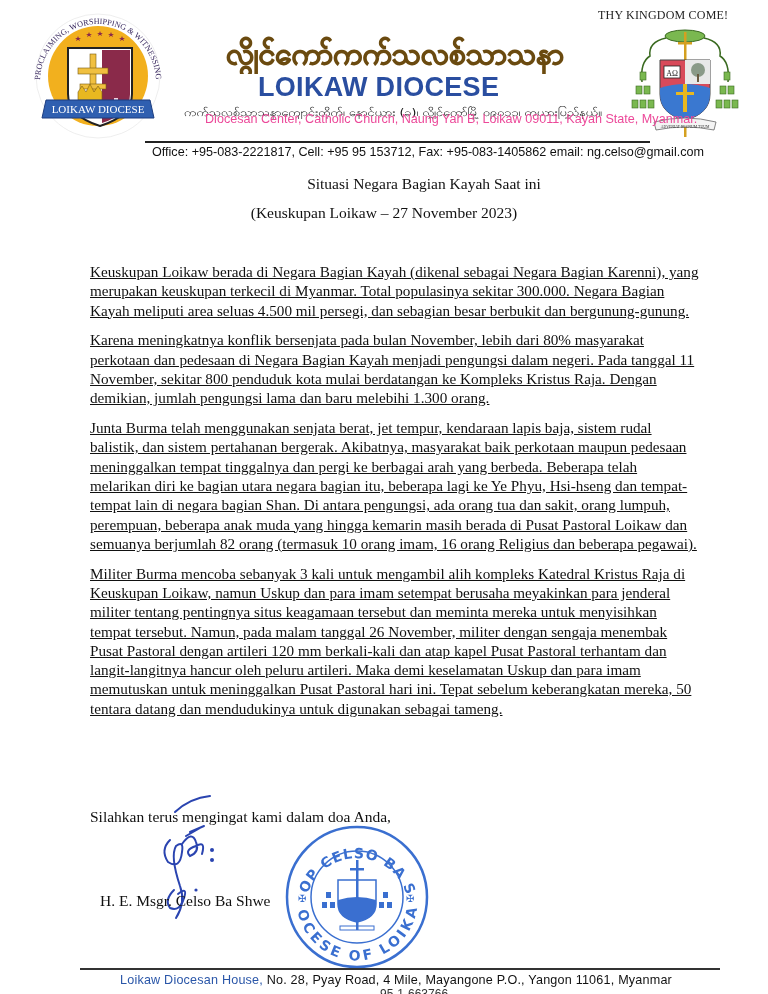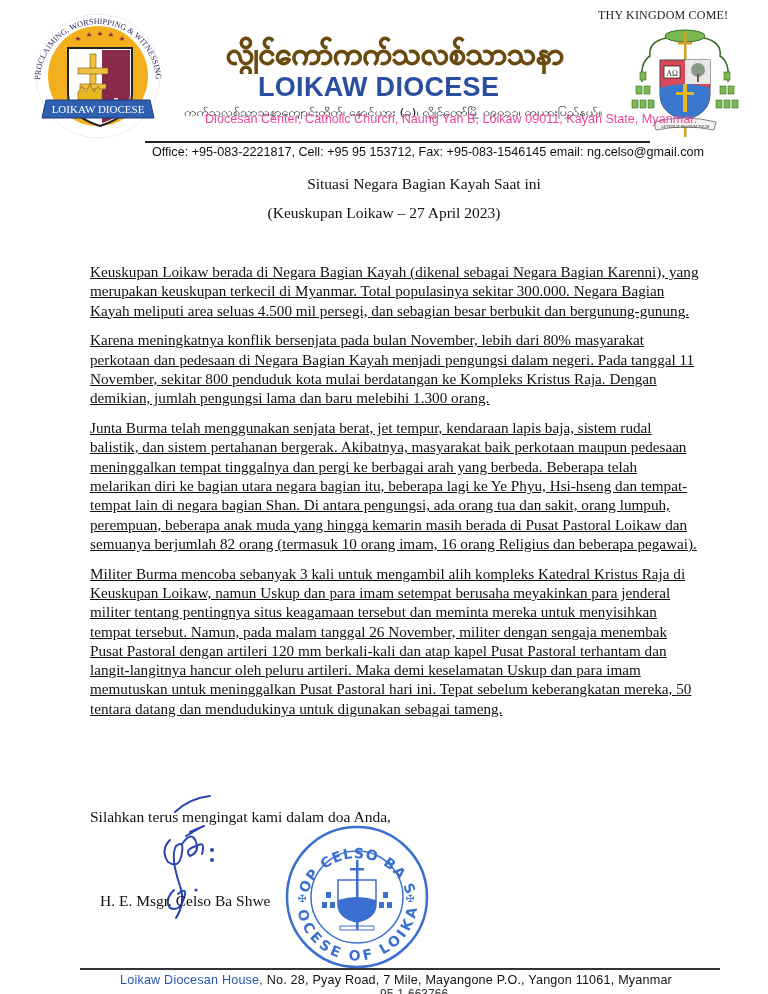--- a/index.html
+++ b/index.html
@@ -113,24 +113,24 @@
 </svg>
 
 <div class="diocese-title">LOIKAW DIOCESE</div>
 
 <svg class="myanmar-addr" viewBox="0 0 420 14" preserveAspectRatio="none">
   <text x="0" y="11" font-family="DejaVu Sans, sans-serif" font-size="10.5" fill="#111" textLength="418" lengthAdjust="spacingAndGlyphs">ကက်သလစ်သာသနာကျောင်းတိုက်၊ နောင်ယား (ခ)၊ လွိုင်ကော်မြို့ ၀၉၀၁၁၊ ကယားပြည်နယ်။</text>
 </svg>
 
 <div class="addr-en">Diocesan Center, Catholic Church, Naung Yah B, Loikaw 09011, Kayah State, Myanmar.</div>
 <div class="hdr-rule"></div>
-<div class="contact">Office: +95-083-2221817, Cell: +95 95 153712, Fax: +95-083-1546145   email: ng.celso@gmail.com</div>
+<div class="contact">Office: +95-083-2221817, Cell: +95 95 153712, Fax: +95-083-1405862   email: ng.celso@gmail.com</div>
 
 <div class="doc-title t1">Situasi Negara Bagian Kayah Saat ini</div>
-<div class="doc-title t2">(Keuskupan Loikaw – 27 April 2023)</div>
+<div class="doc-title t2">(Keuskupan Loikaw – 27 November 2023)</div>
 
 <div class="body-text">
   <p>Keuskupan Loikaw berada di Negara Bagian Kayah (dikenal sebagai Negara Bagian Karenni), yang merupakan keuskupan terkecil di Myanmar. Total populasinya sekitar 300.000. Negara Bagian Kayah meliputi area seluas 4.500 mil persegi, dan sebagian besar berbukit dan bergunung-gunung.</p>
   <p>Karena meningkatnya konflik bersenjata pada bulan November, lebih dari 80% masyarakat perkotaan dan pedesaan di Negara Bagian Kayah menjadi pengungsi dalam negeri. Pada tanggal 11 November, sekitar 800 penduduk kota mulai berdatangan ke Kompleks Kristus Raja. Dengan demikian, jumlah pengungsi lama dan baru melebihi 1.300 orang.</p>
   <p>Junta Burma telah menggunakan senjata berat, jet tempur, kendaraan lapis baja, sistem rudal balistik, dan sistem pertahanan bergerak. Akibatnya, masyarakat baik perkotaan maupun pedesaan meninggalkan tempat tinggalnya dan pergi ke berbagai arah yang berbeda. Beberapa telah melarikan diri ke bagian utara negara bagian itu, beberapa lagi ke Ye Phyu, Hsi-hseng dan tempat-tempat lain di negara bagian Shan. Di antara pengungsi, ada orang tua dan sakit, orang lumpuh, perempuan, beberapa anak muda yang hingga kemarin masih berada di Pusat Pastoral Loikaw dan semuanya berjumlah 82 orang (termasuk 10 orang imam, 16 orang Religius dan beberapa pegawai).</p>
   <p>Militer Burma mencoba sebanyak 3 kali untuk mengambil alih kompleks Katedral Kristus Raja di Keuskupan Loikaw, namun Uskup dan para imam setempat berusaha meyakinkan para jenderal militer tentang pentingnya situs keagamaan tersebut dan meminta mereka untuk menyisihkan tempat tersebut. Namun, pada malam tanggal 26 November, militer dengan sengaja menembak Pusat Pastoral dengan artileri 120 mm berkali-kali dan atap kapel Pusat Pastoral terhantam dan langit-langitnya hancur oleh peluru artileri. Maka demi keselamatan Uskup dan para imam memutuskan untuk meninggalkan Pusat Pastoral hari ini. Tepat sebelum keberangkatan mereka, 50 tentara datang dan mendudukinya untuk digunakan sebagai tameng.</p>
 </div>
 
 <div class="closing">Silahkan terus mengingat kami dalam doa Anda,</div>
 
@@ -173,14 +173,14 @@
       <rect x="40" y="80" width="5" height="6"></rect>
       <rect x="48" y="80" width="5" height="6"></rect>
     <rect x="101" y="70" width="5" height="6"></rect>
       <rect x="97" y="80" width="5" height="6"></rect>
       <rect x="105" y="80" width="5" height="6"></rect>
     <rect x="58" y="104" width="34" height="4" fill="none" stroke="#3a6fd0" stroke-width="1"></rect>
   </g>
 </svg>
 
 <div class="foot-rule"></div>
-<div class="footer"><span class="org">Loikaw Diocesan House,</span><span> No. 28, Pyay Road, 7 Mile, Mayangone P.O., Yangon 11061, Myanmar</span></div>
+<div class="footer"><span class="org">Loikaw Diocesan House,</span><span> No. 28, Pyay Road, 4 Mile, Mayangone P.O., Yangon 11061, Myanmar</span></div>
 <div class="footer-cut">95-1-663766</div>
 
 </body></html>

